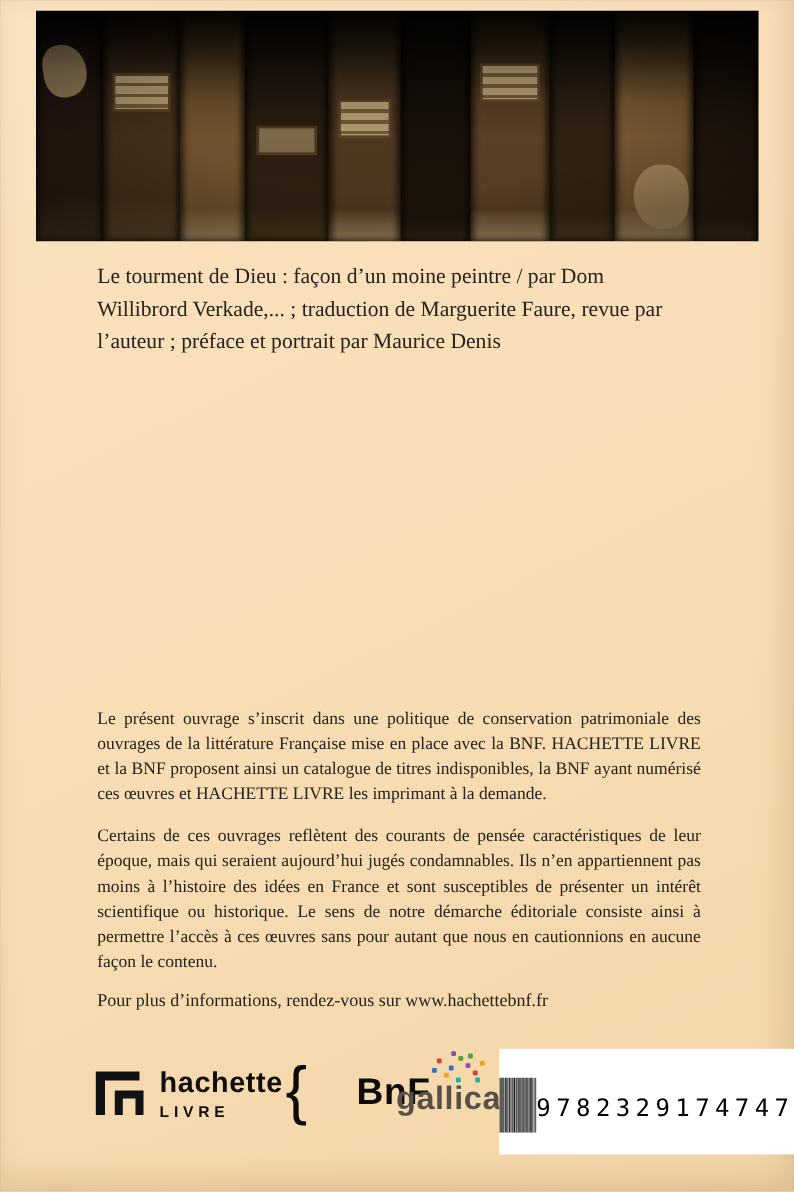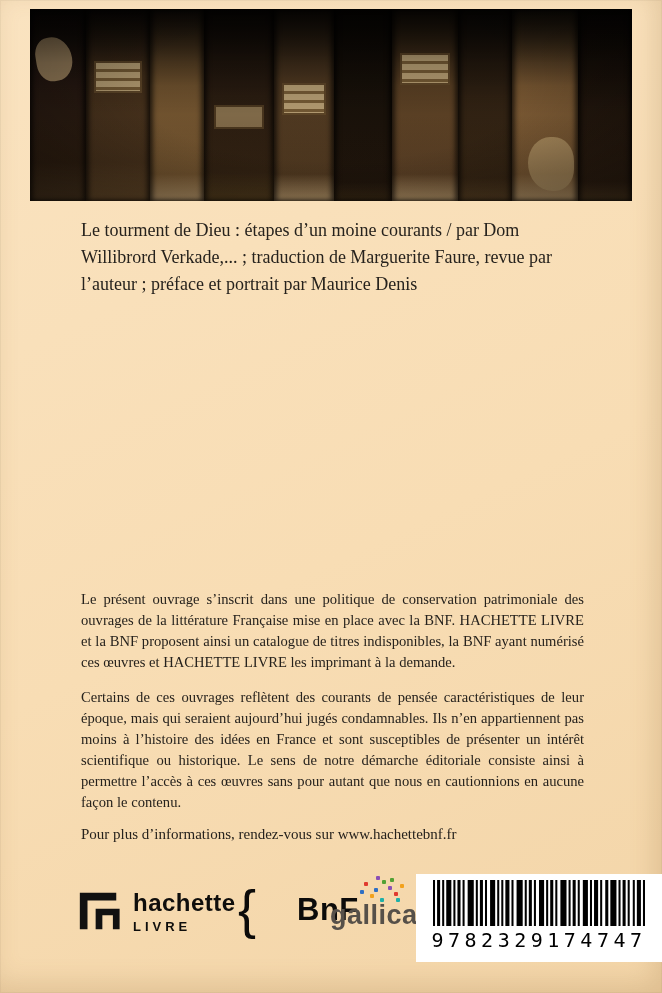--- a/index.html
+++ b/index.html
@@ -65,21 +65,21 @@
   .bnf .brace{font:300 54px/1 "Liberation Sans",sans-serif;margin-right:2px;}
   .bnf .label{font:700 31px/1 "Liberation Sans",sans-serif;letter-spacing:.5px;margin-left:39px;}
 
   .gallica{position:absolute;left:330px;top:878px;width:150px;height:64px;color:#565049;}
   .gallica .word{position:absolute;left:0;top:24px;font:700 27px/1 "Liberation Sans",sans-serif;letter-spacing:.5px;}
   .gallica .subs{position:absolute;left:96px;top:32px;font:700 6.5px/1.5 "Liberation Sans",sans-serif;
     letter-spacing:.6px;color:#6e675f;white-space:nowrap;}
   .gallica .dot{position:absolute;width:4px;height:4px;border-radius:1px;}
 
   .barcode{position:absolute;right:0;top:874px;width:246px;height:88px;background:#ffffff;
-    display:flex;flex-direction:column;align-items:center;box-sizing:border-box;padding-top:6px;}
+    display:flex;flex-direction:row;align-items:center;box-sizing:border-box;padding-top:6px;}
   .barcode svg{width:212px;height:46px;display:block;}
   .barcode-number{font:20px/1 "DejaVu Sans Mono",monospace;letter-spacing:4.5px;color:#000;margin-top:4px;}
 </style>
 </head>
 <body>
 
 <div class="cover">
 
   <div class="photo">
     <div class="spine s1"></div>
@@ -88,21 +88,21 @@
     <div class="spine s4"></div>
     <div class="spine s5"></div>
     <div class="spine s6"></div>
     <div class="spine s7"></div>
     <div class="spine s8"></div>
     <div class="spine s9"></div>
     <div class="spine s10"></div>
     <div class="vignette"></div>
   </div>
 
-  <div class="title">Le tourment de Dieu : étapes d’un moine courants / par Dom Willibrord Verkade,... ; traduction de Marguerite Faure, revue par l’auteur ; préface et portrait par Maurice Denis</div>
+  <div class="title">Le tourment de Dieu : façon d’un moine peintre / par Dom Willibrord Verkade,... ; traduction de Marguerite Faure, revue par l’auteur ; préface et portrait par Maurice Denis</div>
 
 
   <div class="paras">
     <p>Le présent ouvrage s’inscrit dans une politique de conservation patrimoniale des ouvrages de la littérature Française mise en place avec la BNF. HACHETTE LIVRE et la BNF proposent ainsi un catalogue de titres indisponibles, la BNF ayant numérisé ces œuvres et HACHETTE LIVRE les imprimant à la demande.</p>
     <p>Certains de ces ouvrages reflètent des courants de pensée caractéristiques de leur époque, mais qui seraient aujourd’hui jugés condamnables. Ils n’en appartiennent pas moins à l’histoire des idées en France et sont susceptibles de présenter un intérêt scientifique ou historique. Le sens de notre démarche éditoriale consiste ainsi à permettre l’accès à ces œuvres sans pour autant que nous en cautionnions en aucune façon le contenu.</p>
   </div>
 
   <div class="info">Pour plus d’informations, rendez-vous sur www.hachettebnf.fr</div>
 
   <div class="hachette">

